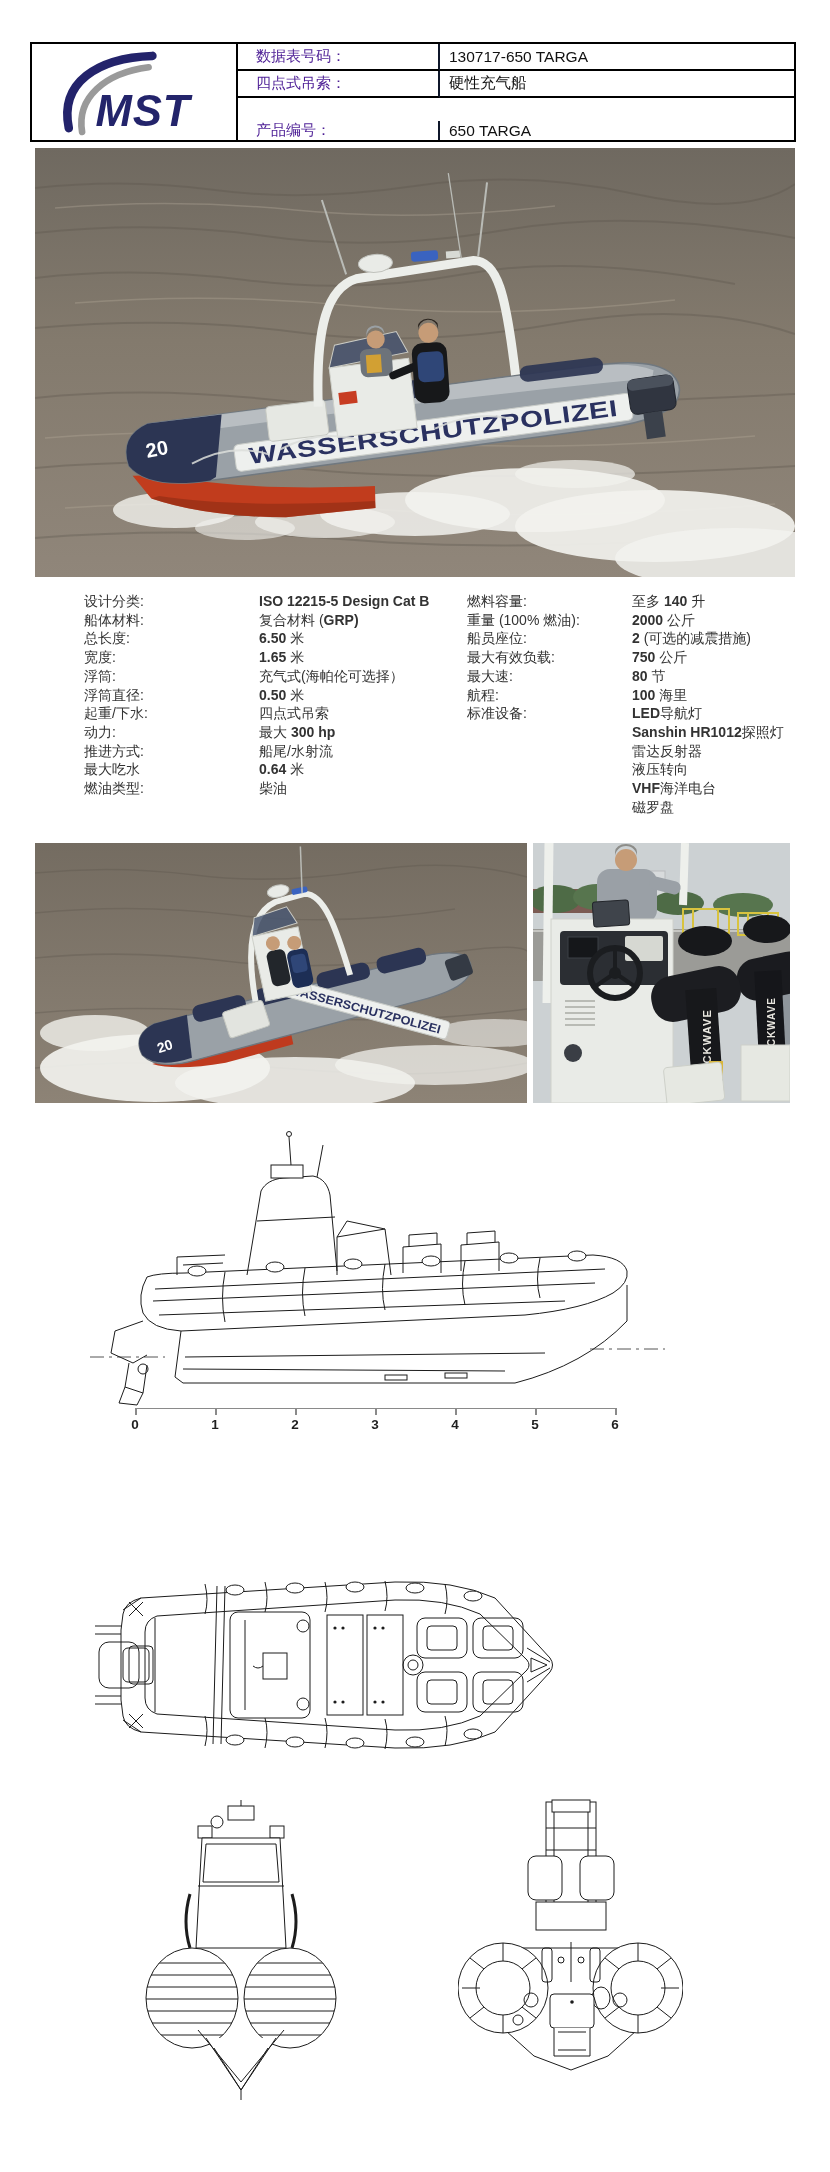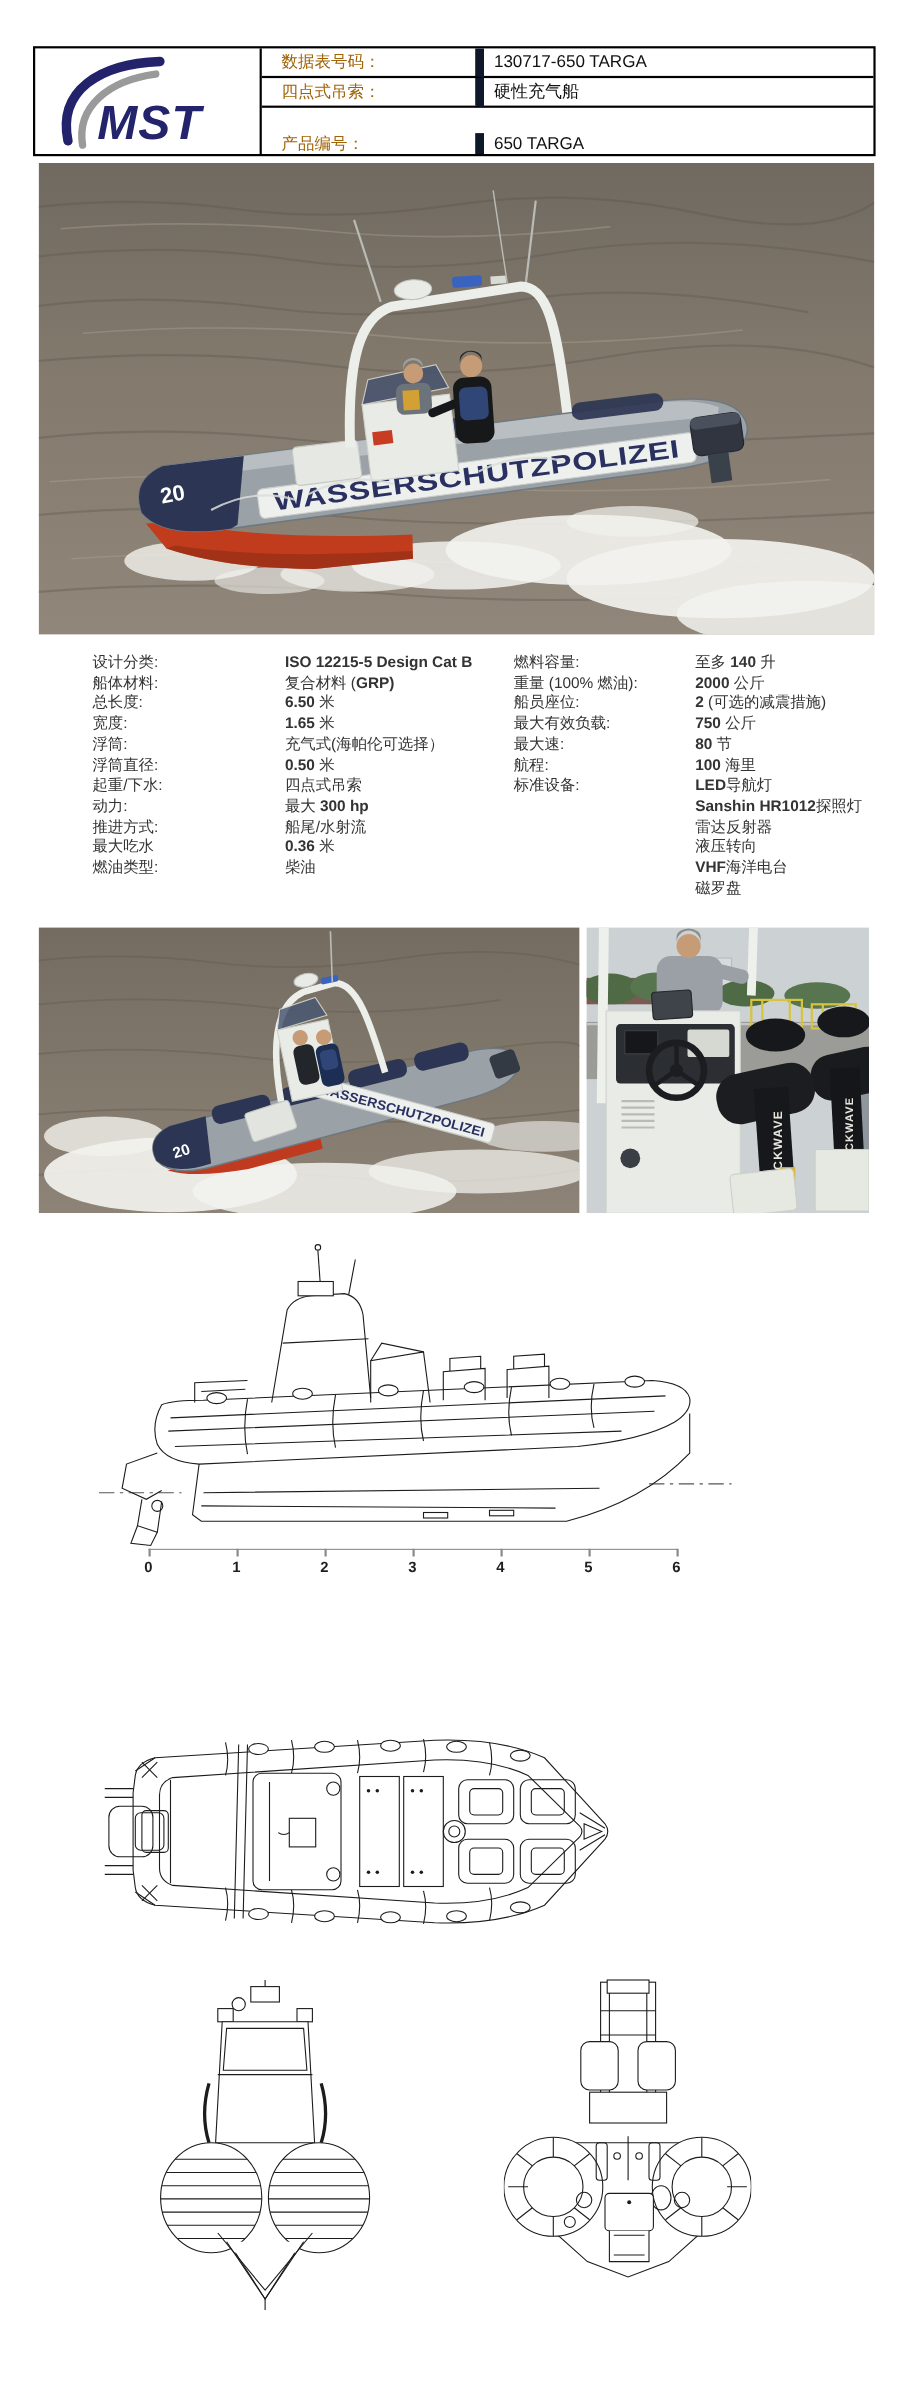--- a/index.html
+++ b/index.html
@@ -2,23 +2,23 @@
 <html><head>
 <meta charset="utf-8">
 <style>
   html,body{margin:0;padding:0;background:#fff;}
   body{font-family:"Liberation Sans","DejaVu Sans",sans-serif;color:#2e2e2e;}
   #page{position:relative;width:830px;height:2172px;background:#fff;overflow:hidden;margin:0 auto;}
 
   
   .hdr{position:absolute;left:30px;top:42px;width:766px;height:100px;border:2px solid #000;
        display:grid;grid-template-columns:206px 202px 1fr;grid-template-rows:1fr 1fr 1fr;box-sizing:border-box;}
-  .hdr .logo-cell{grid-row:1/4;border-right:2px solid #000;display:flex;align-items:center;justify-content:center;}
-  .hdr .lab-cell{border-right:8px solid #0f172a;border-bottom:2px solid #000;display:flex;align-items:center;
-       padding-left:18px;font-size:15px;color:#a16207;}
+  .hdr .logo-cell{grid-row:1/4;border-right:2px solid #000;display:flex;align-items:center;justify-content:flex-end;}
+  .hdr .lab-cell{border-right:2px solid #0f172a;border-bottom:2px solid #000;display:flex;align-items:center;
+       padding-left:18px;font-size:15px;color:#4c1d95;}
   .hdr .val-cell{border-bottom:2px solid #000;display:flex;align-items:center;padding-left:9px;font-size:15.5px;color:#111;}
   .hdr .r3{border-bottom:none;margin-top:23px;}
 
   .photo{position:absolute;overflow:hidden;}
   .photo svg{display:block;}
 
   
   .specs{position:absolute;left:0;top:592px;width:830px;font-size:14px;line-height:18.7px;color:#333;}
   .scol{position:absolute;top:0;margin-left:44px;}
   .scol.l{left:40px;width:380px;}
@@ -192,21 +192,21 @@
       <div class="srow">
           <span class="lab">动力:</span>
           <span class="val js-latinbold">最大 <b>300 hp</b></span>
         </div>
       <div class="srow">
           <span class="lab">推进方式:</span>
           <span class="val js-latinbold">船尾/水射流</span>
         </div>
       <div class="srow">
           <span class="lab">最大吃水</span>
-          <span class="val js-latinbold"><b>0.36</b> 米</span>
+          <span class="val js-latinbold"><b>0.64</b> 米</span>
         </div>
       <div class="srow">
           <span class="lab">燃油类型:</span>
           <span class="val js-latinbold">柴油</span>
         </div>
     </div>
     <div class="scol r">
       <div class="srow">
           <span class="lab">燃料容量:</span>
           <span class="val js-latinbold">至多 <b>140</b> 升</span>

